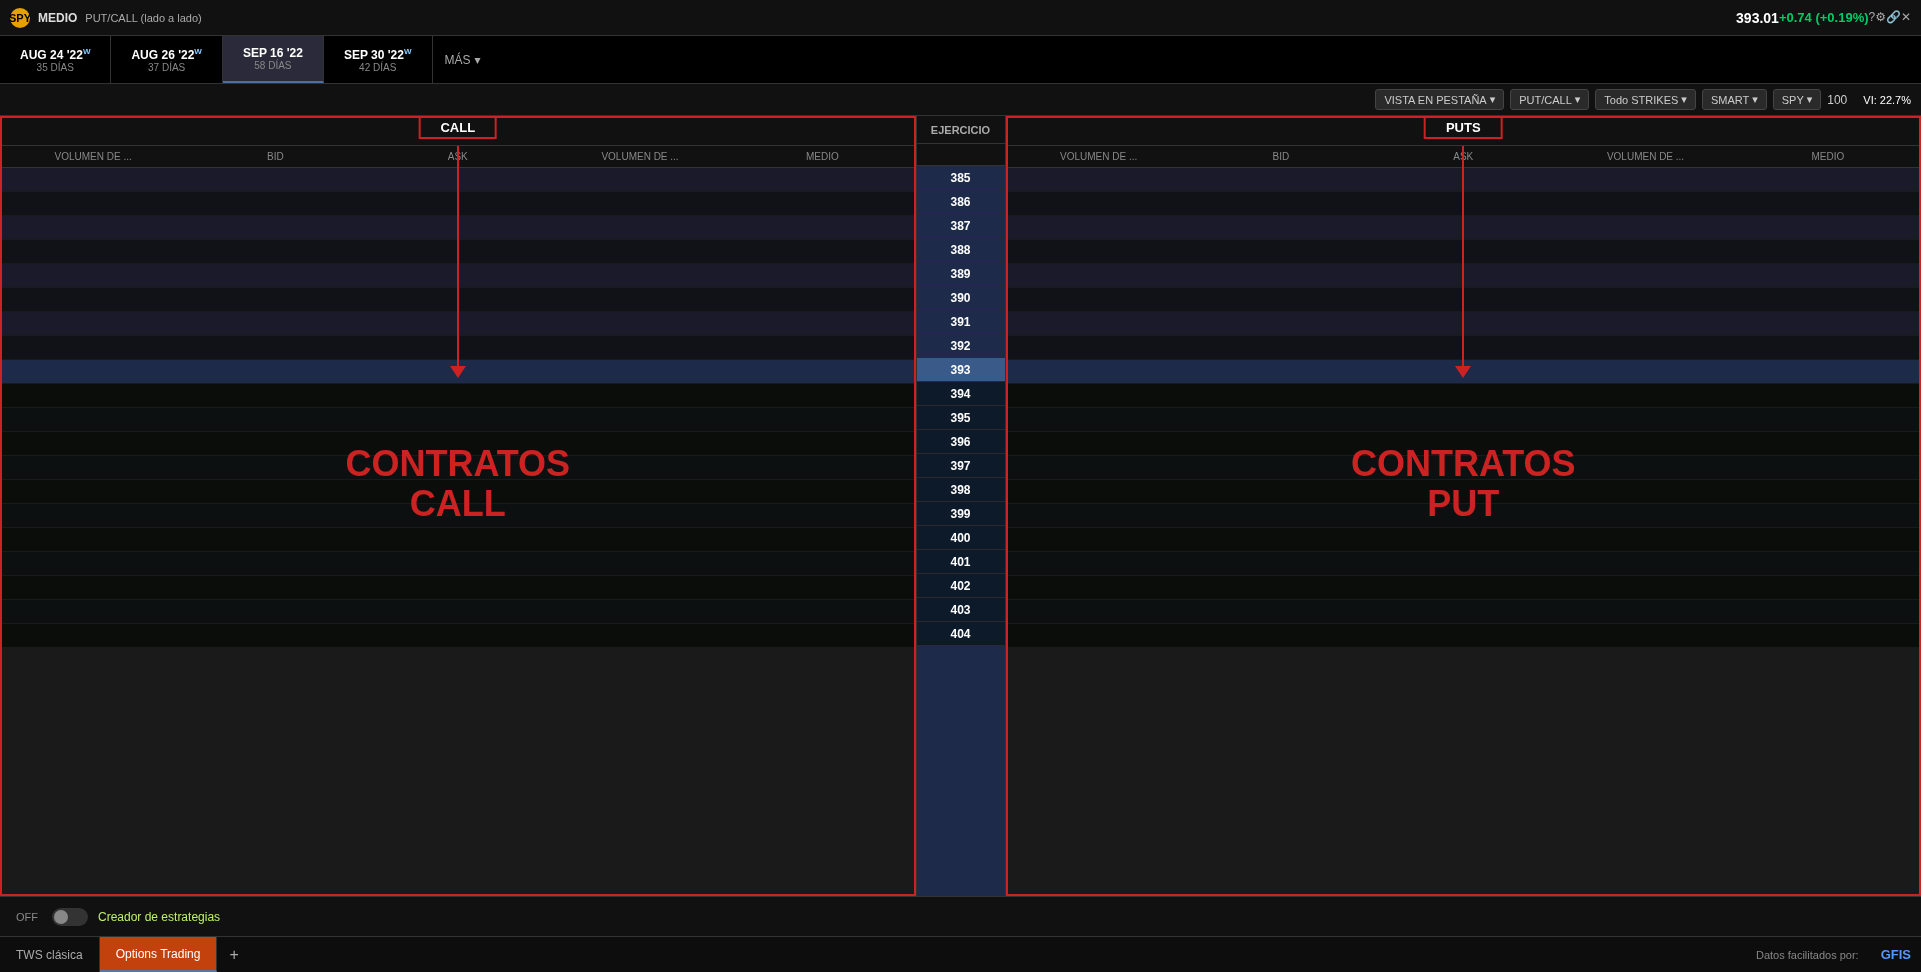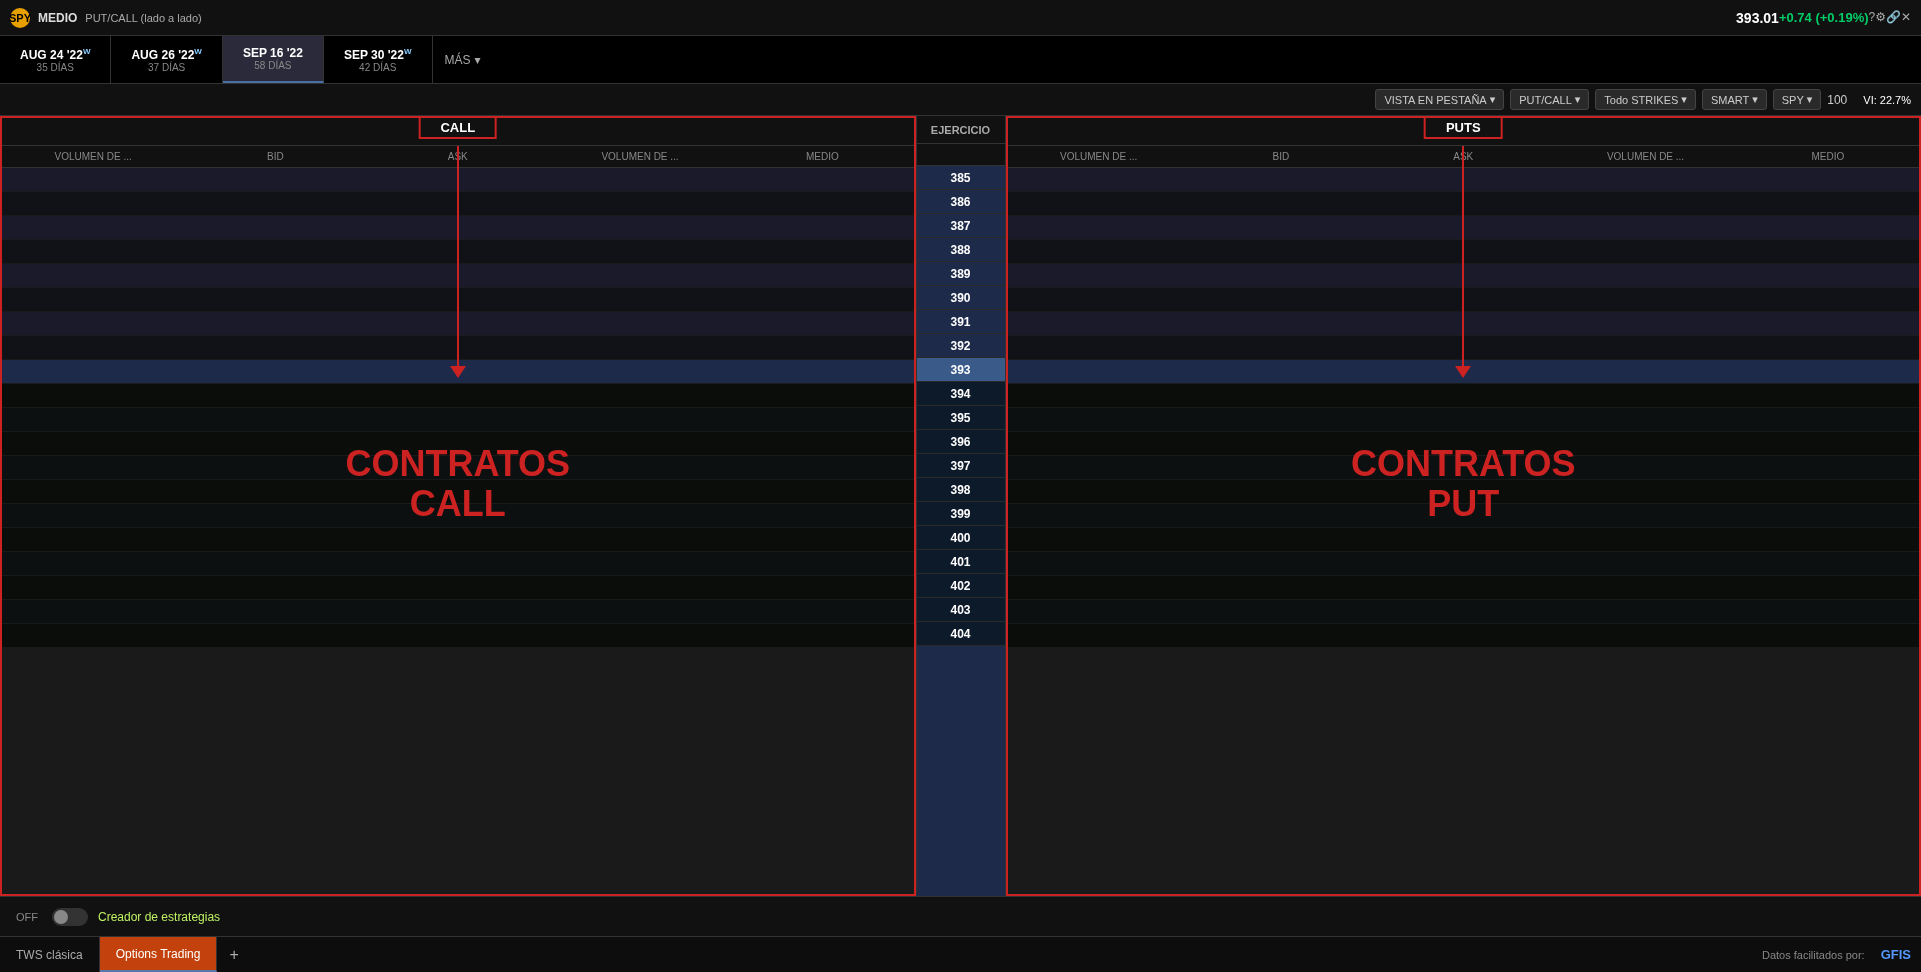--- a/index.html
+++ b/index.html
@@ -420,20 +420,21 @@
       cursor: pointer;
       color: #aaa;
       font-size: 16px;
     }
     .footer-right {
       display: flex;
       align-items: center;
       padding: 0 10px;
       color: #888;
       font-size: 11px;
+      gap: 6px;
     }
     .gfis-logo {
       color: #5599ff;
       font-weight: bold;
       font-size: 13px;
       margin-left: 16px;
     }
   </style>
 </head>
 <body>

